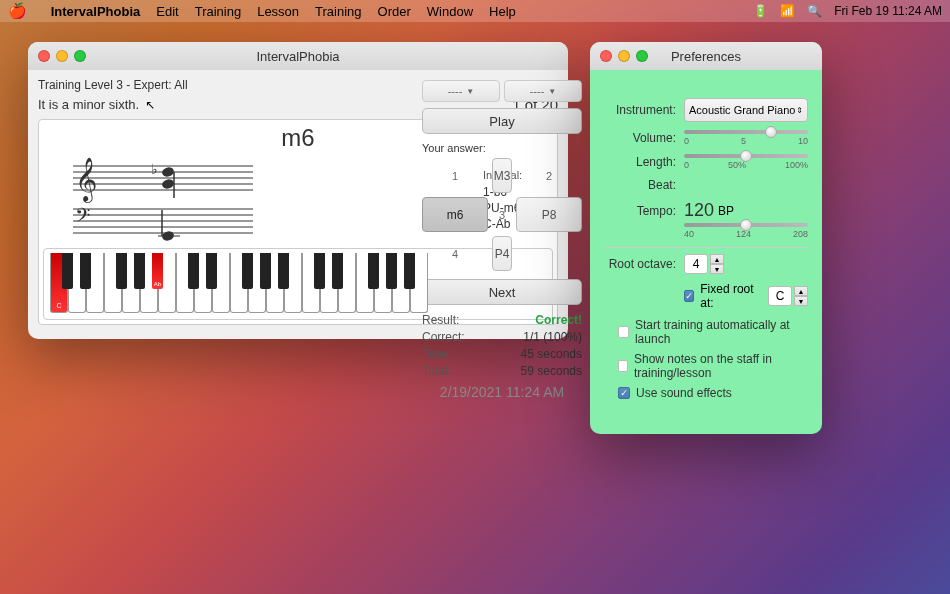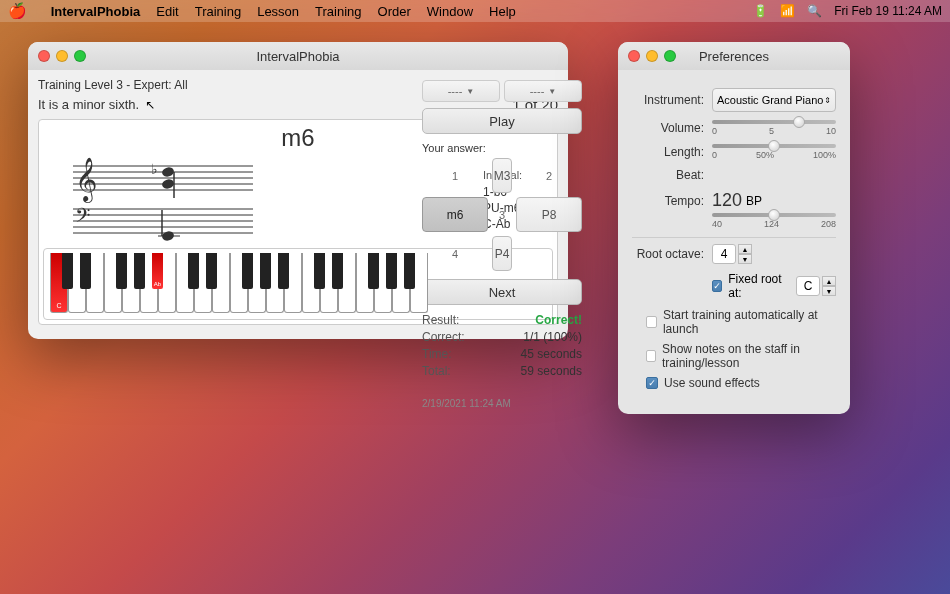--- a/index.html
+++ b/index.html
@@ -295,57 +295,57 @@
     .result-row {
       display: flex;
       justify-content: space-between;
       margin-bottom: 3px;
     }
     .result-label { color: #555; }
     .result-value { font-weight: 500; }
     .result-correct { color: #28a745; font-weight: 600; }
 
     .timestamp {
-      font-size: 10px;
+      text-align: center;
+      font-size: 14px;
       color: #888;
-      margin-top: 20px;
+      margin-top: 6px;
     }
 
     
     .prefs-window {
       position: absolute;
       top: 42px;
       left: 590px;
       width: 232px;
-      background: #e5e5e5;
+      background: #86efac;
       border-radius: 10px;
       box-shadow: 0 20px 60px rgba(0,0,0,0.4);
       overflow: hidden;
-      margin-left: 28px;
     }
 
     .prefs-titlebar {
       height: 28px;
       background: linear-gradient(to bottom, #e8e8e8, #d8d8d8);
       display: flex;
       align-items: center;
       padding: 0 10px;
       position: relative;
     }
     .prefs-title {
       position: absolute;
       left: 50%;
       transform: translateX(-50%);
       font-size: 13px;
       font-weight: 500;
       color: #333;
     }
 
     .prefs-content {
-      padding: 18px 14px;
+      padding: 28px 14px;
       font-size: 12px;
     }
     .pref-row {
       display: flex;
       align-items: center;
       margin-bottom: 8px;
     }
     .pref-label {
       width: 80px;
       text-align: right;

